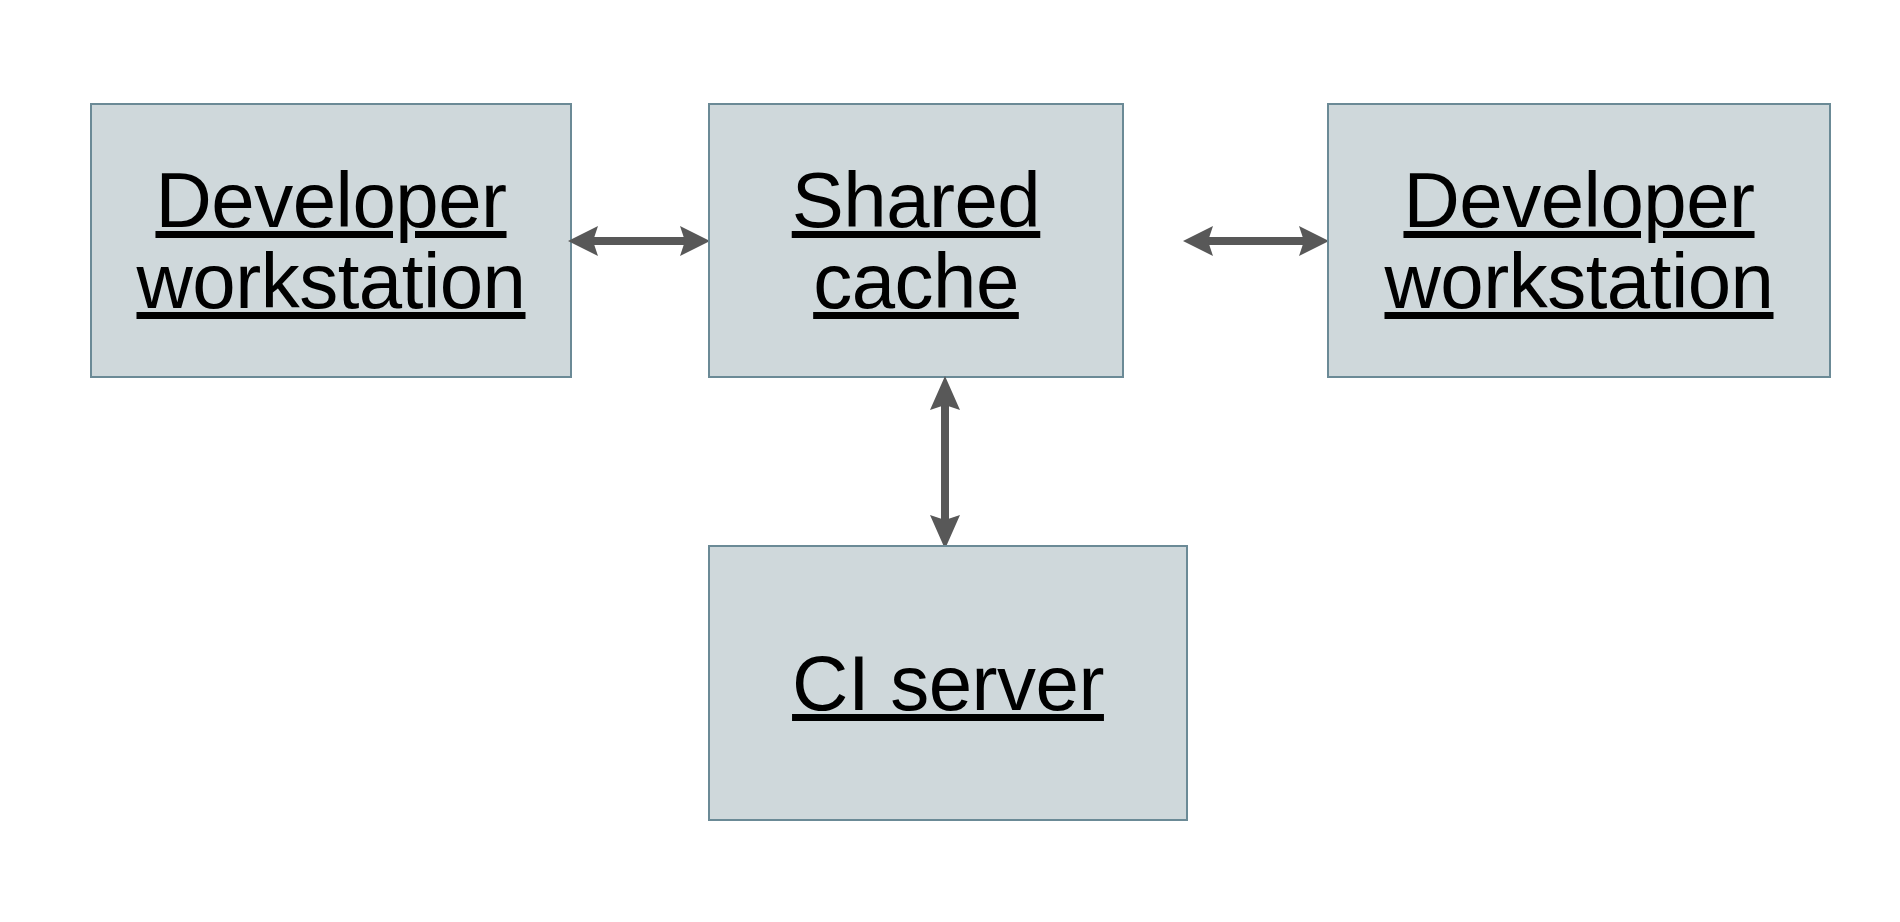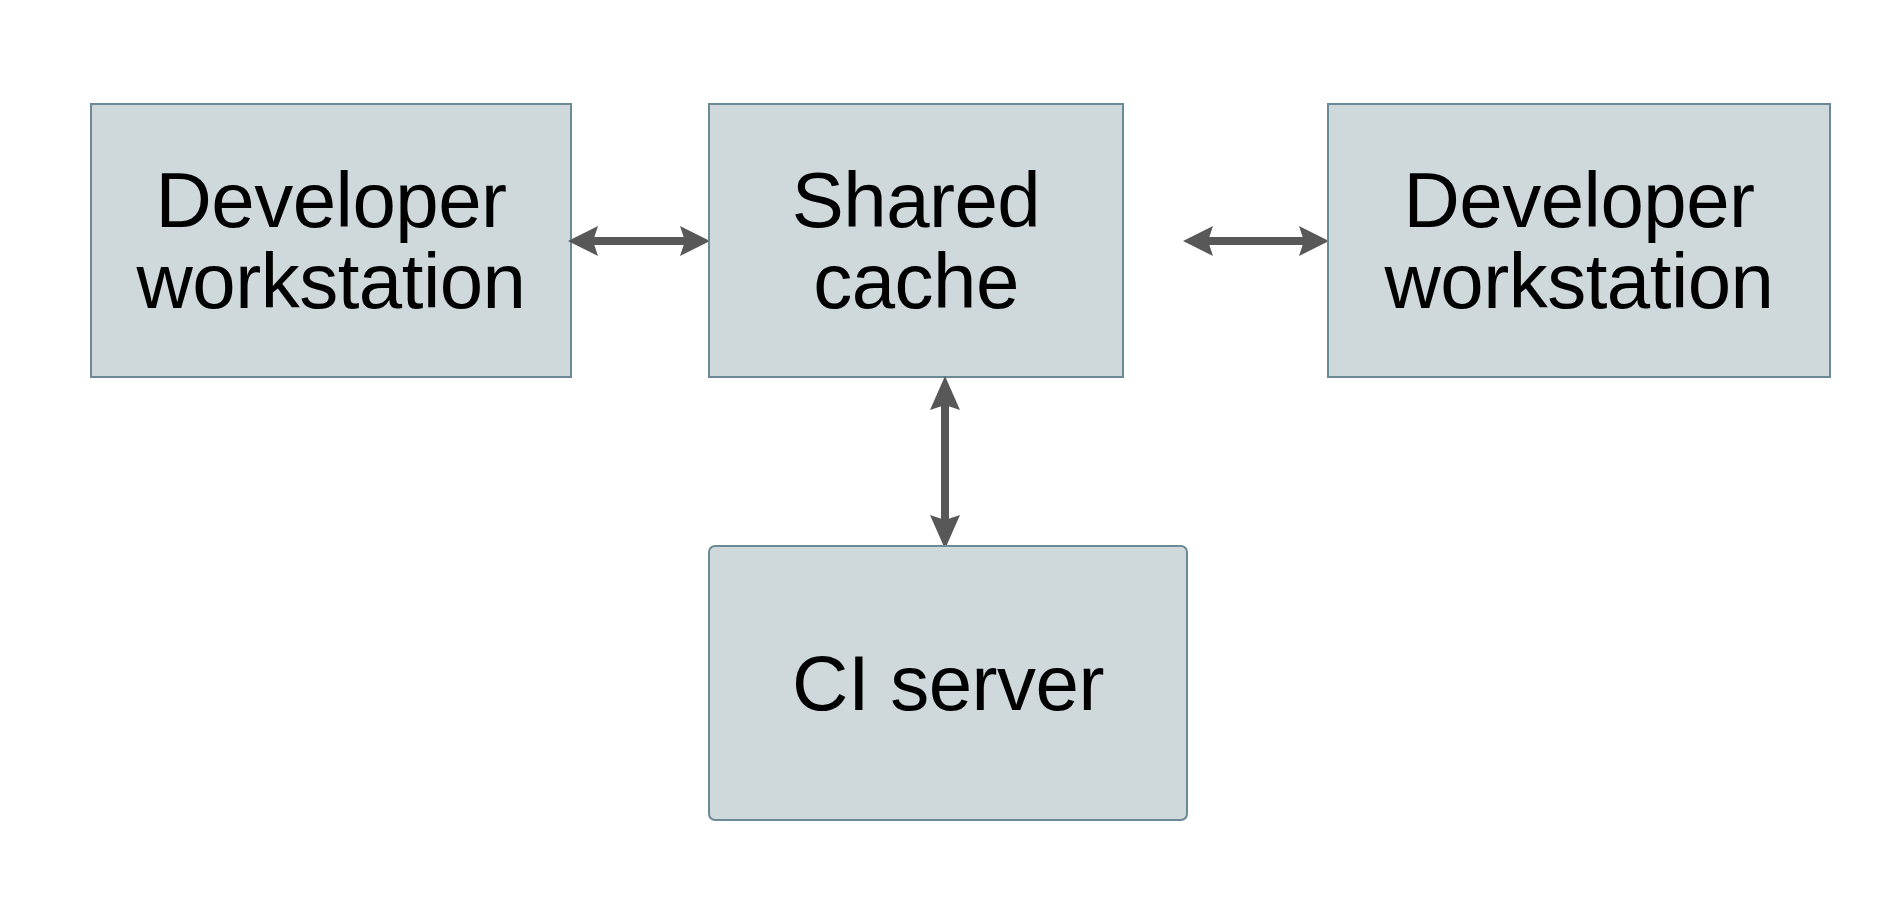--- a/index.html
+++ b/index.html
@@ -20,35 +20,36 @@
   }
   .node {
     position: absolute;
     box-sizing: border-box;
     background: #cfd8db;
     border: 2px solid #6b8a96;
     display: flex;
     align-items: center;
     justify-content: center;
     text-align: center;
+    text-decoration: underline;
   }
   .node-label {
     font-family: "Liberation Sans", sans-serif;
     font-size: 78px;
     line-height: 1.03;
     color: #000000;
     letter-spacing: -0.5px;
     white-space: pre-line;
     font-weight: 400;
   }
   
   #node-dev-left   { left: 90px;  top: 103px; width: 482px; height: 275px; }
   #node-shared     { left: 708px; top: 103px; width: 416px; height: 275px; }
   #node-dev-right  { left: 1327px;top: 103px; width: 504px; height: 275px; }
-  #node-ci         { left: 708px; top: 545px; width: 480px; height: 276px; border-radius: 7px; }
+  #node-ci         { left: 708px; top: 545px; width: 480px; height: 276px; }
 
   
   #node-dev-right .node-label { white-space: pre-line; }
 
   .connector {
     position: absolute;
     overflow: visible;
   }
   #conn-left-shared  { left: 566px;  top: 206px; width: 146px; height: 70px; }
   #conn-shared-right { left: 1180px; top: 206px; width: 152px; height: 70px; }

